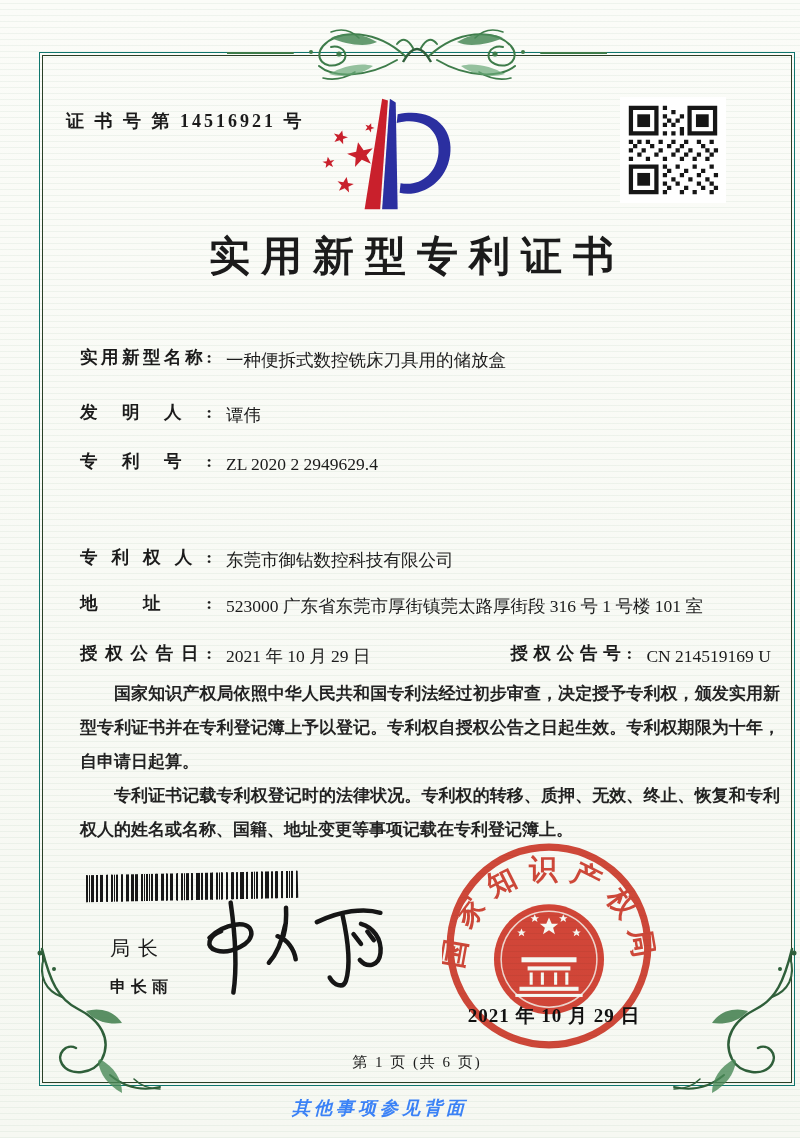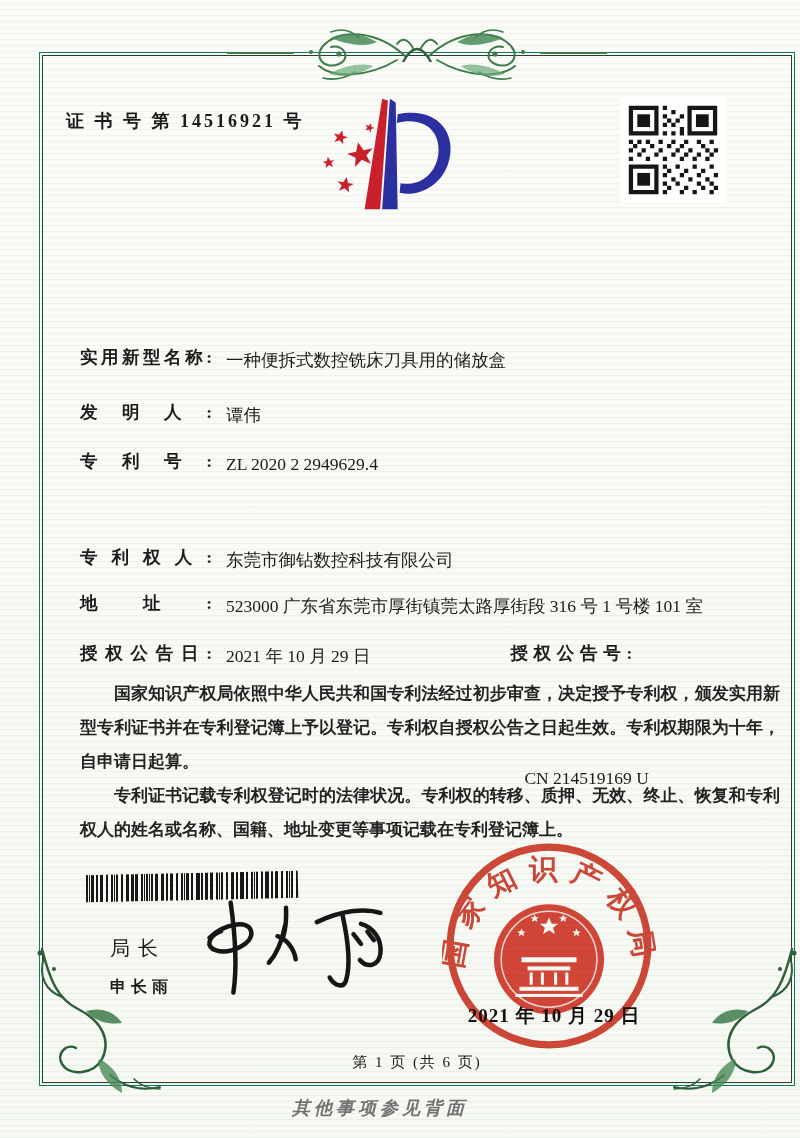--- a/index.html
+++ b/index.html
@@ -31,21 +31,21 @@
     font-size:41px; font-weight:bold; letter-spacing:11px;
   }
   
   .row { left:40px; right:16px; font-size:17.5px; display:flex; align-items:flex-start; }
   .lab {
     display:inline-block; width:132px; flex:0 0 132px;
     text-align:justify; text-align-last:justify; font-weight:bold;
   }
   .val { margin-left:14px; line-height:1.75; }
   .val-wrap { max-width:486px; }
-  .pair2 { margin-left:140px; display:flex;flex-direction:column; }
+  .pair2 { margin-left:140px; display:flex; }
   .pair2 .lab { width:122px; flex:0 0 122px; }
   
   .body-text { left:40px; right:14px; top:624px; font-size:17px; text-align:justify; }
   .body-text p { text-indent:2em; line-height:34px; font-weight:bold; color:#222; }
   
   .barcode {
     left:46px; top:820px; width:212px; height:27px; transform:rotate(-1.2deg);
     background:
       repeating-linear-gradient(90deg,#171717 0 2px,transparent 2px 5px),
       repeating-linear-gradient(90deg,#171717 0 1px,transparent 1px 7px),
@@ -55,21 +55,21 @@
   .signer-name  { left:70px; top:924px; font-size:16px; letter-spacing:5px; font-weight:bold; }
   .signature { left:156px; top:840px; transform:rotate(-3deg); }
   .seal { left:402px; top:786px; opacity:.93; mix-blend-mode:multiply; }
   .seal-date {
     left:396px; top:950px; width:236px; text-align:center;
     font-size:19px; font-weight:bold; letter-spacing:1px; color:#111;
   }
   .page-no { left:0; top:1000px; width:100%; text-align:center; font-size:15px; letter-spacing:2px; }
   .back-note {
     position:absolute; left:0; top:1096px; width:760px; text-align:center;
-    font-size:18px; letter-spacing:4px; font-style:italic; font-weight:bold; color:#737373;
+    font-size:18px; letter-spacing:4px; font-style:italic; font-weight:bold; color:#3b82f6;
   }
   
   .top-ornament { position:absolute; top:-37px; left:50%; transform:translateX(-50%); }
   .corner-se { position:absolute; right:-10px; bottom:-12px; }
   .corner-sw { position:absolute; left:-10px; bottom:-12px; transform:scaleX(-1); }
 </style>
 </head>
 <body>
 
 <div class="frame">
@@ -150,20 +150,21 @@
         M48,77h5v5h-5z M63,77h5v5h-5z M83,77h5v5h-5z M103,77h5v5h-5z
         M53,82h5v5h-5z M73,82h5v5h-5z M93,82h5v5h-5z
         M48,87h5v5h-5z M68,87h5v5h-5z M88,87h5v5h-5z M108,87h5v5h-5z
         M58,92h5v5h-5z M78,92h5v5h-5z M98,92h5v5h-5z
         M48,97h5v5h-5z M63,97h5v5h-5z M88,97h5v5h-5z M103,97h5v5h-5z
         M53,102h5v5h-5z M73,102h5v5h-5z M93,102h5v5h-5z M108,102h5v5h-5z
         M48,107h5v5h-5z M68,107h5v5h-5z M83,107h5v5h-5z M103,107h5v5h-5z"></path>
     </g>
   </svg>
 
+  <div class="abs title">实用新型专利证书</div>
 
   <div class="abs row" style="top:347px">
     <span class="lab">发明人:</span>
     <span class="val">谭伟</span>
   </div>
   <div class="abs row" style="top:292px">
     <span class="lab">实用新型名称:</span>
     <span class="val">一种便拆式数控铣床刀具用的储放盒</span>
   </div>
   <div class="abs row" style="top:396px">

